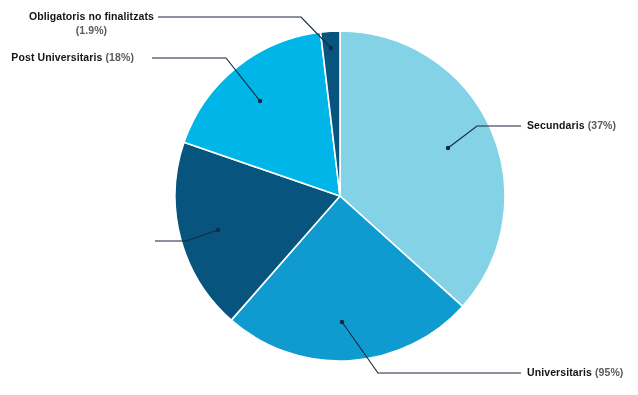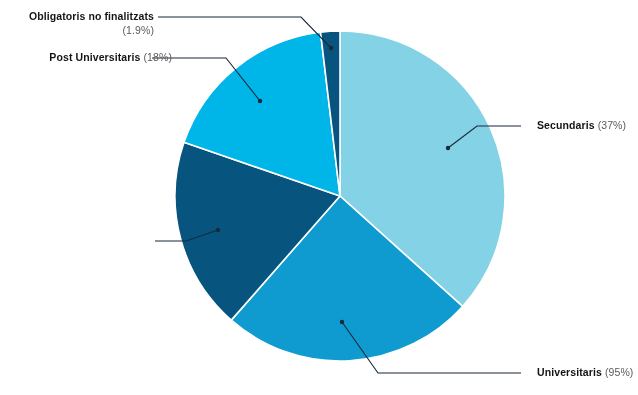--- a/index.html
+++ b/index.html
@@ -46,25 +46,25 @@
     line-height: 13.5px;
     white-space: nowrap;
     color: #1d1d1d;
     letter-spacing: 0.1px;
   }
   .lbl .name {
     font-weight: bold;
     color: #141414;
   }
   .lbl .pct {
-    font-weight: normal;
+    font-weight: bold;
     color: #5b5b5b;
   }
-  .lbl.right { text-align: left; margin-left: 10px; }
-  .lbl.left  { text-align: right; }
+  .lbl.right { text-align: left; }
+  .lbl.left  { text-align: center; }
   .lbl.two-line { line-height: 14px; }
 </style>
 </head>
 <body>
 
 <div id="chart-root">
 
   <svg class="chart-svg" viewBox="0 0 638 395" xmlns="http://www.w3.org/2000/svg">
 
     <g>
@@ -97,21 +97,21 @@
       <circle class="leader-dot" cx="331" cy="48" r="2.2"></circle>
     </g>
   </svg>
 
   <div class="lbl left two-line" style="right:484px; top:9px;">
     <span class="name">Obligatoris no finalitzats</span>
     <br>
     <span class="pct">(1.9%)</span>
   </div>
 
-  <div class="lbl left" style="right:466px; top:51px;">
+  <div class="lbl left" style="right:504px; top:51px;">
     <span class="name">Post Universitaris</span>
     <span class="pct">(18%)</span>
   </div>
 
 
   <div class="lbl right" style="left:527px; top:119px;">
     <span class="name">Secundaris</span>
     <span class="pct">(37%)</span>
   </div>
 

